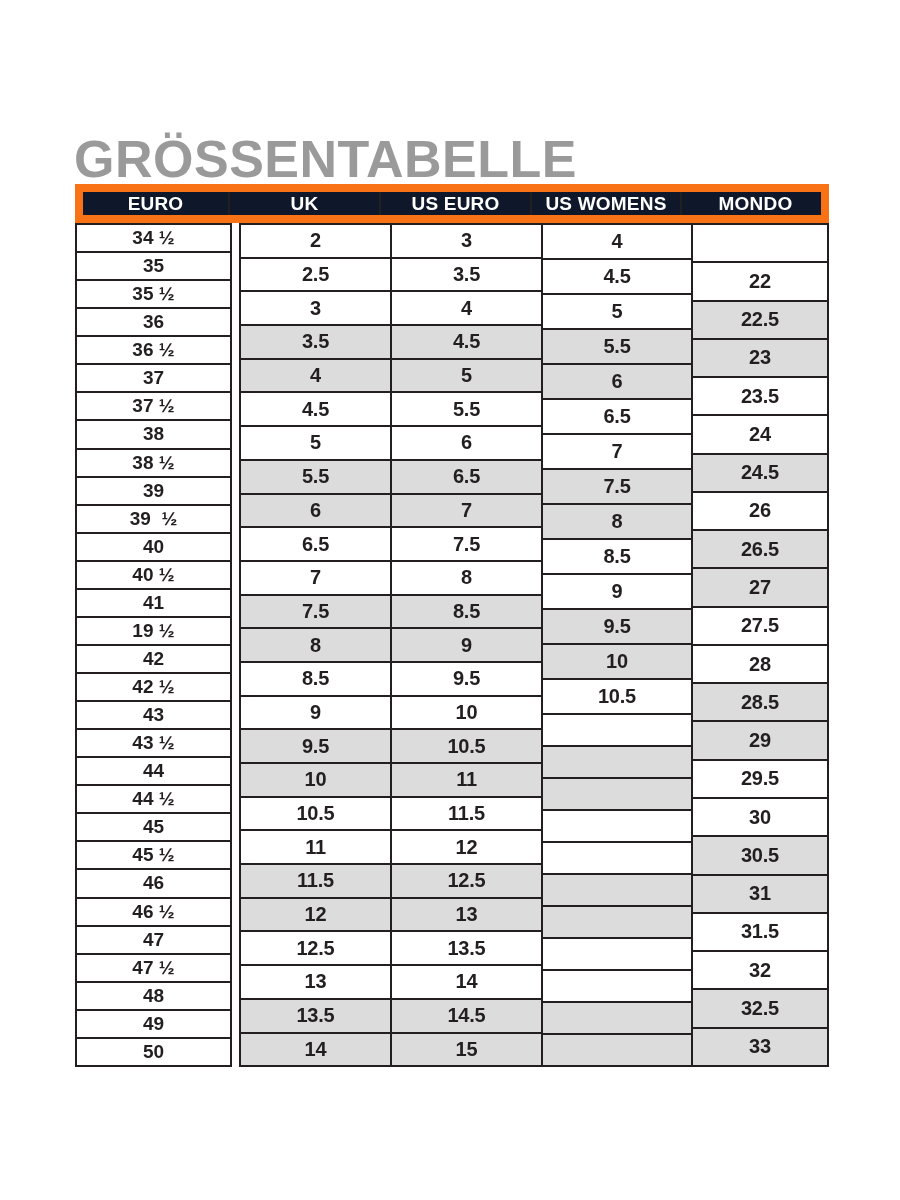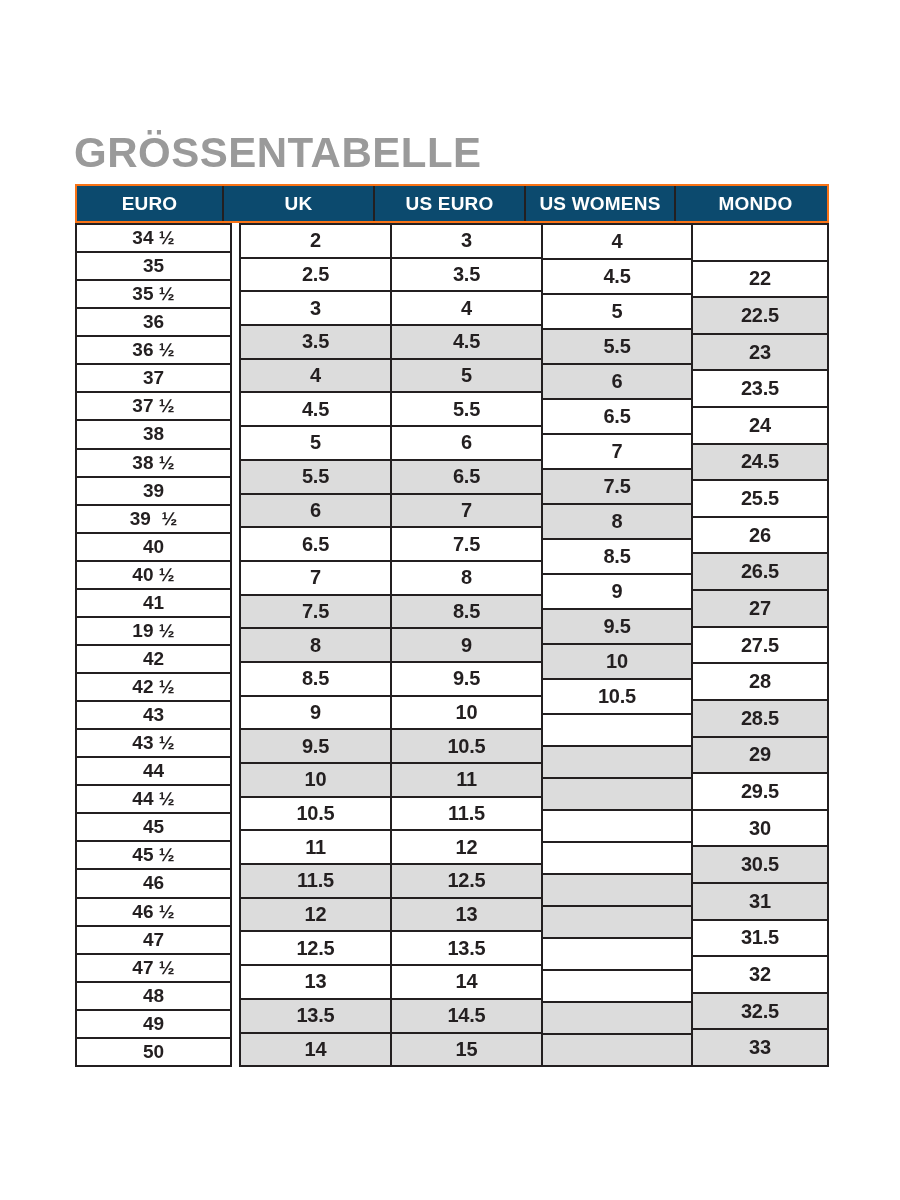--- a/index.html
+++ b/index.html
@@ -9,36 +9,36 @@
     width: 900px;
     height: 1200px;
     background: #ffffff;
     overflow: hidden;
     font-family: "Liberation Sans", sans-serif;
   }
   .title {
     position: absolute;
     left: 74px;
     top: 129px;
-    font-size: 42px;
+    font-size: 52px;
     font-weight: bold;
     letter-spacing: 0.5px;
     color: #9a9a9a;
   }
   .size-table {
     position: absolute;
     left: 75px;
     top: 184px;
     width: 754px;
   }
   .header-row {
     display: flex;
     height: 39px;
-    background: #0c4a6e;
-    border: 2px solid #f97316;
+    background: #0f172a;
+    border: 8px solid #f97316;
   }
   .header-cell {
     display: flex;
     align-items: center;
     justify-content: center;
     color: #ffffff;
     font-weight: bold;
     font-size: 19px;
     letter-spacing: 0.2px;
     border-left: 2px solid #231f20;
@@ -237,21 +237,20 @@
             <div class="num-cell shaded"></div>
           </div>
         <div class="num-col cw3">
             <div class="num-cell"></div>
             <div class="num-cell">22</div>
             <div class="num-cell shaded">22.5</div>
             <div class="num-cell shaded">23</div>
             <div class="num-cell">23.5</div>
             <div class="num-cell">24</div>
             <div class="num-cell shaded">24.5</div>
-            <div class="num-cell">25.5</div>
             <div class="num-cell">26</div>
             <div class="num-cell shaded">26.5</div>
             <div class="num-cell shaded">27</div>
             <div class="num-cell">27.5</div>
             <div class="num-cell">28</div>
             <div class="num-cell shaded">28.5</div>
             <div class="num-cell shaded">29</div>
             <div class="num-cell">29.5</div>
             <div class="num-cell">30</div>
             <div class="num-cell shaded">30.5</div>

